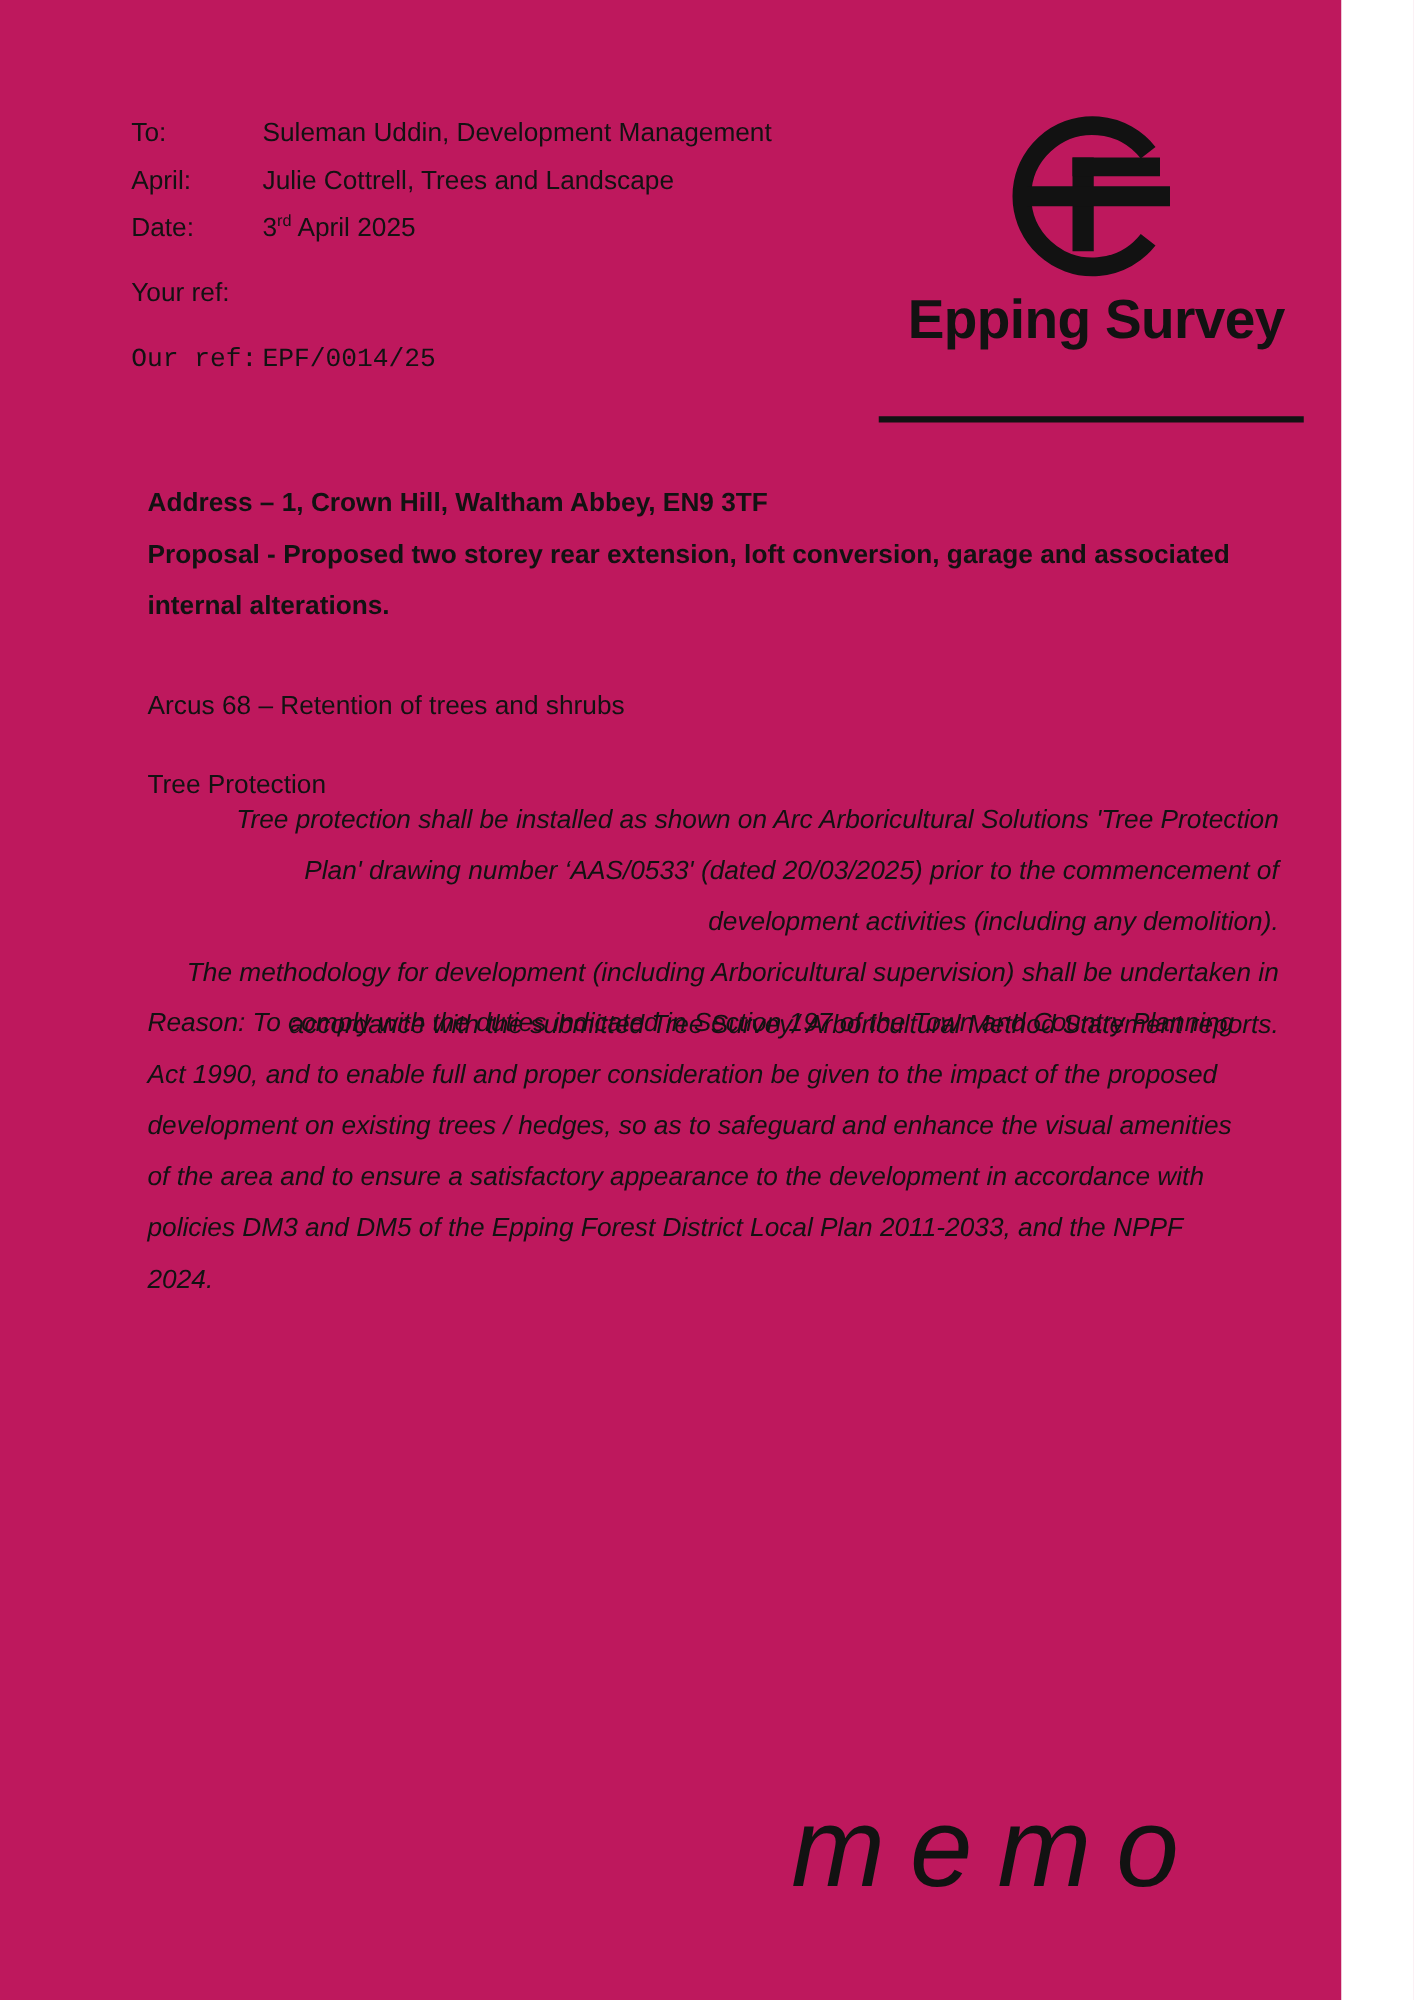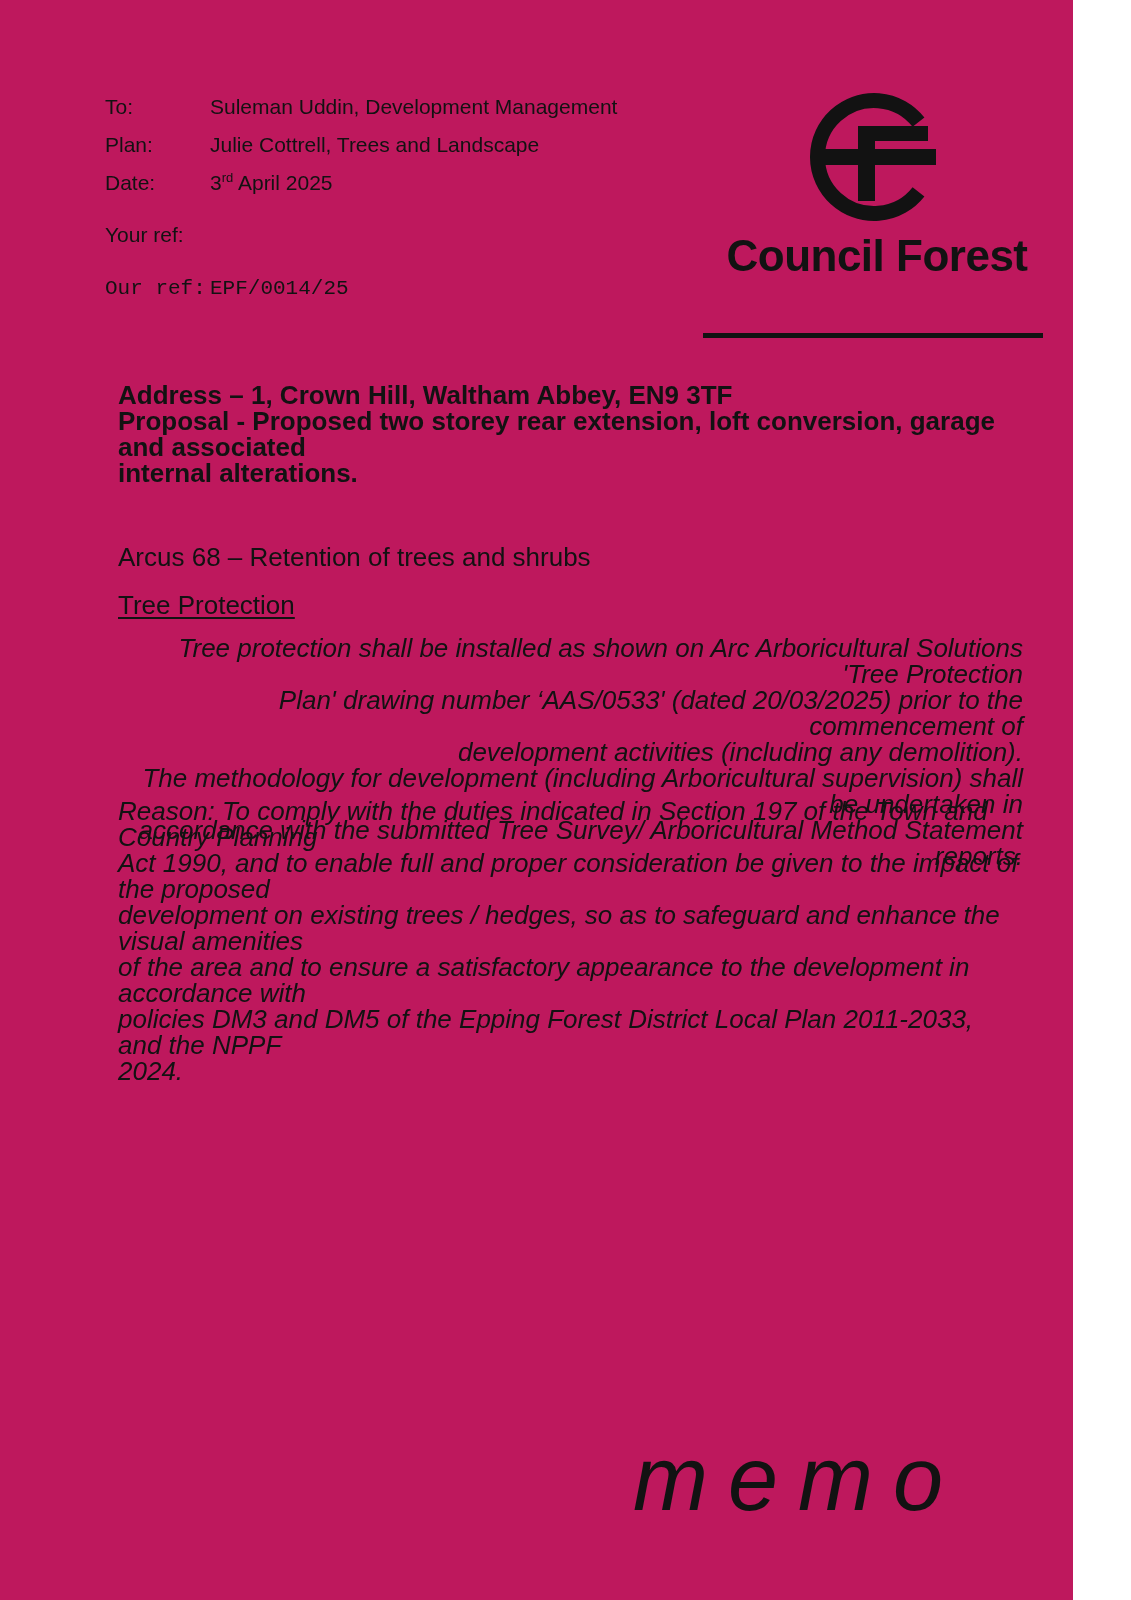--- a/index.html
+++ b/index.html
@@ -26,64 +26,64 @@
   
   .logo-svg { position: absolute; left: 805px; top: 88px; }
   .logo-name {
     position: absolute; left: 697px; top: 233px; width: 360px;
     text-align: center; font-size: 44px; font-weight: bold; line-height: 46px;
     letter-spacing: -0.5px; white-space: nowrap;
   }
   .logo-underline { position: absolute; left: 703px; top: 333px; width: 340px; height: 5px; background: #121212; }
 
   
-  .para { position: absolute; left: 118px; width: 905px; font-size: 26px; line-height: 26px; white-space: pre-line; }
+  .para { position: absolute; left: 118px; width: 905px; font-size: 21px; line-height: 41px; white-space: pre-line; }
   .p-address   { top: 382px; font-weight: bold; }
   .p-objection { top: 492px; }
   .p-arcus     { top: 544px; }
-  .p-treehead  { top: 592px; text-decoration: underline; text-underline-offset: 3px; }
+  .p-treehead  { top: 607px; text-underline-offset: 3px; }
   .p-treetext  { top: 635px; font-style: italic; text-align: right; }
   .p-reason    { top: 798px; font-style: italic; }
 
   
   .memo-word {
     position: absolute; left: 633px; top: 1434px;
     font-size: 90px; font-style: italic; letter-spacing: 20px;
     line-height: 1; white-space: nowrap;
   }
 </style>
 </head>
 <body>
 
 <div class="page">
 
   <div class="hrow row-to">
     <span class="hlabel">To:</span><span>Suleman Uddin, Development Management</span>
   </div>
   <div class="hrow row-from">
-    <span class="hlabel">Plan:</span><span>Julie Cottrell, Trees and Landscape</span>
+    <span class="hlabel">April:</span><span>Julie Cottrell, Trees and Landscape</span>
   </div>
   <div class="hrow row-date">
     <span class="hlabel">Date:</span><span><span>3</span><span class="sup">rd</span><span> April 2025</span></span>
   </div>
   <div class="hrow row-your">
     <span class="hlabel">Your ref:</span><span></span>
   </div>
   <div class="hrow row-our">
     <span class="hlabel">Our ref:</span><span>EPF/0014/25</span>
   </div>
 
   <svg class="logo-svg" width="135" height="137" viewBox="0 0 135 137" aria-hidden="true">
     <path d="M 113.5 34.2 A 56.5 56.5 0 1 0 113.5 103.8" fill="none" stroke="#121212" stroke-width="15"></path>
     <rect x="53" y="38" width="17" height="75" fill="#121212"></rect>
     <rect x="53" y="38" width="70" height="15" fill="#121212"></rect>
     <rect x="17" y="61" width="114" height="16" fill="#121212"></rect>
   </svg>
   <div class="logo-name">
-    <div>Council Forest</div>
+    <div>Epping Survey</div>
   </div>
   <div class="logo-underline"></div>
 
   <div class="para p-address">Address – 1, Crown Hill, Waltham Abbey, EN9 3TF
 Proposal - Proposed two storey rear extension, loft conversion, garage and associated
 internal alterations.</div>
   <div class="para p-arcus">Arcus 68 – Retention of trees and shrubs</div>
   <div class="para p-treehead">Tree Protection</div>
   <div class="para p-treetext">Tree protection shall be installed as shown on Arc Arboricultural Solutions 'Tree Protection
 Plan' drawing number ‘AAS/0533' (dated 20/03/2025) prior to the commencement of

